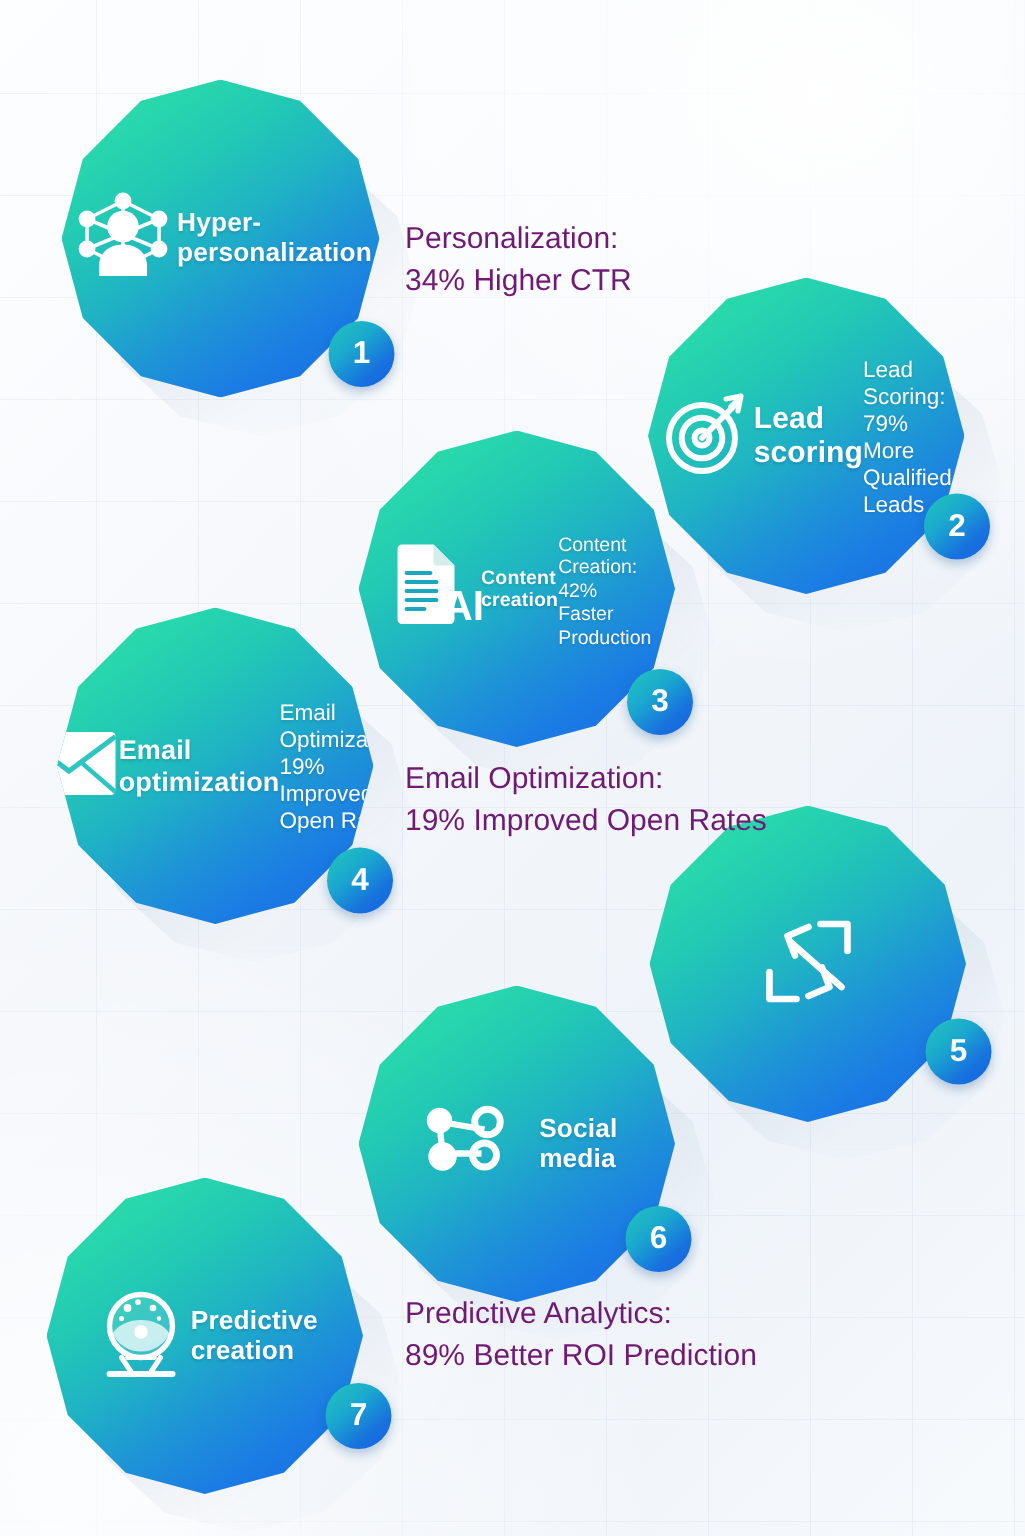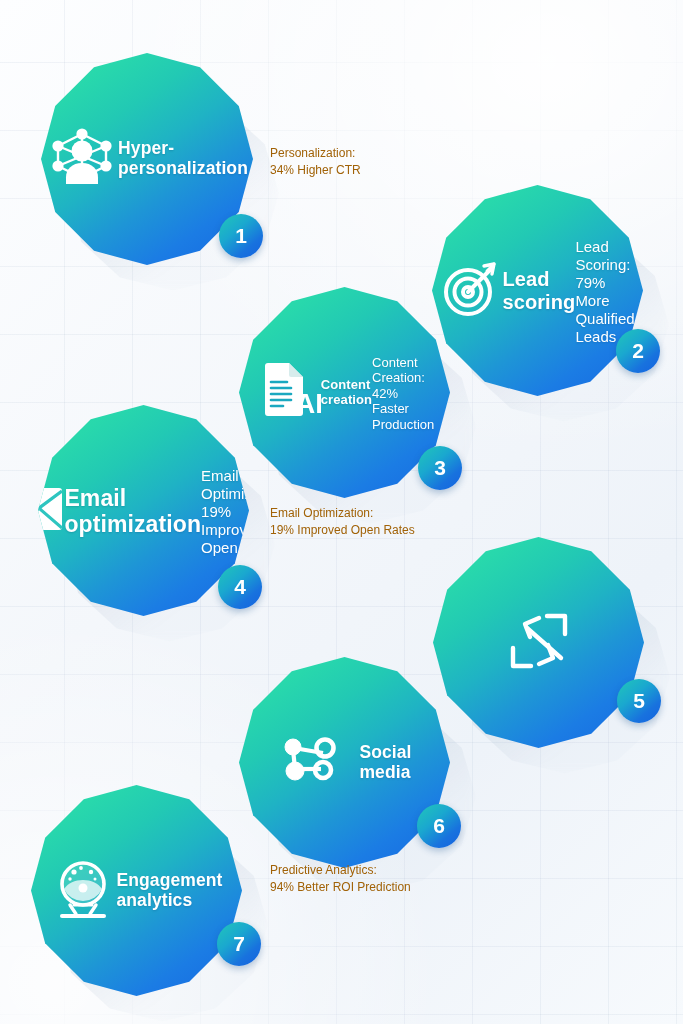--- a/index.html
+++ b/index.html
@@ -73,22 +73,22 @@
     position:absolute;
     width:44px;height:44px;border-radius:50%;
     background:linear-gradient(140deg,#21c7b8 0%,#1aa8cf 38%,#1872de 72%,#1463e0 100%);
     color:#fff;font-weight:bold;font-size:21px;
     display:flex;align-items:center;justify-content:center;
     box-shadow:0 3px 7px rgba(22,80,140,.30);
     z-index:6;
   }
   .callout{
     position:absolute;
-    color:#a16207;
-    font-size:12px;
+    color:#701a75;
+    font-size:20px;
     line-height:1.42;
     white-space:pre-line;
     z-index:5;
   }
   .n1{left:41px; top:53px;  width:212px;height:212px;z-index:4;}
   .n2{left:432px;top:185px; width:211px;height:211px;z-index:4;}
   .n3{left:239px;top:287px; width:211px;height:211px;z-index:4;}
   .n4{left:38px; top:405px; width:211px;height:211px;z-index:4;}
   .n5{left:433px;top:537px; width:211px;height:211px;z-index:4;}
   .n6{left:239px;top:657px; width:211px;height:211px;z-index:4;gap:20px;}
@@ -179,21 +179,21 @@
 <div class="badge b3">3</div>
 
 <div class="node n4">
   <span class="node-icon">
     <svg width="66" height="50" viewBox="0 0 66 50">
       <rect x="2" y="4" width="62" height="42" rx="3" fill="#fff"></rect>
       <path d="M2 7 L33 30 L64 7" fill="none" stroke="#2ec5c0" stroke-width="3.4"></path>
       <path d="M2 44 L24 25 M64 44 L42 25" fill="none" stroke="#2ec5c0" stroke-width="3"></path>
     </svg>
   </span>
-  <div class="node-title" style="font-size:23px">Email optimization</div>
+  <div class="node-title" style="font-size:18px">Email optimization</div>
   <div class="node-stat" style="font-size:15px">Email Optimization: 19%
 Improved Open Rates</div>
 </div>
 <div class="badge b4">4</div>
 
 <div class="node n5">
   <span class="node-icon">
     <svg width="60" height="58" viewBox="0 0 60 58" fill="none" stroke="#fff" stroke-width="4.4" stroke-linecap="round" stroke-linejoin="round">
       <path d="M38 4h18v18"></path>
       <path d="M22 54H4V36"></path>
@@ -234,22 +234,22 @@
           <circle cx="31" cy="10" r="1.9"></circle>
         <circle cx="41" cy="14" r="2.2"></circle>
           <circle cx="20" cy="21" r="1.7"></circle>
         <circle cx="45" cy="21" r="1.5"></circle>
       </g>
       <path d="M20 47 L26 56 M46 47 L40 56" stroke-width="3.4" stroke-linecap="round"></path>
       <path d="M12 58h42" stroke-width="4" stroke-linecap="round"></path>
       <path d="M24 47h18" stroke-width="3.2" stroke-linecap="round"></path>
     </svg>
   </span>
-  <div class="node-title" style="font-size:17.5px">Engagement analytics</div>
+  <div class="node-title" style="font-size:17.5px">Predictive creation</div>
 </div>
 <div class="badge b7">7</div>
 
 <div class="callout c1">Personalization:
 34% Higher CTR</div>
 <div class="callout c4">Email Optimization:
 19% Improved Open Rates</div>
 <div class="callout c7">Predictive Analytics:
-94% Better ROI Prediction</div>
+89% Better ROI Prediction</div>
 
 </body></html>

